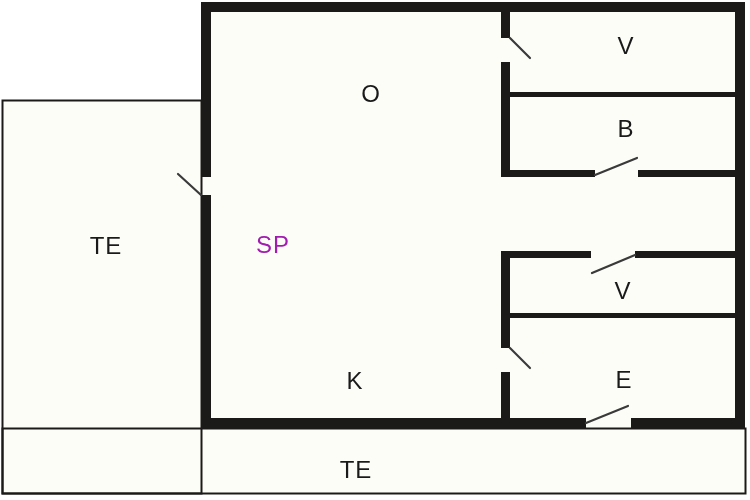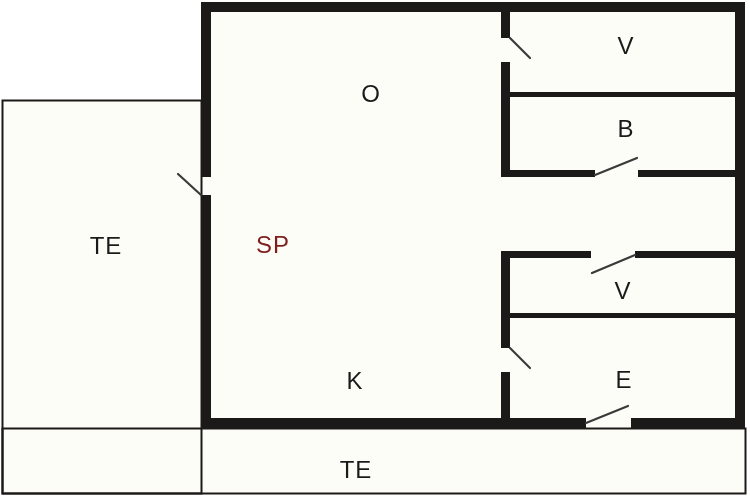--- a/index.html
+++ b/index.html
@@ -80,21 +80,21 @@
         <line x1="595" y1="175" x2="637" y2="158" stroke="#3a3a3a" stroke-width="2.2" stroke-linecap="round"></line>
         <line x1="635" y1="255" x2="592" y2="273" stroke="#3a3a3a" stroke-width="2.2" stroke-linecap="round"></line>
         <line x1="510" y1="348" x2="530" y2="368" stroke="#3a3a3a" stroke-width="2.2" stroke-linecap="round"></line>
         <line x1="586" y1="423" x2="628" y2="406" stroke="#3a3a3a" stroke-width="2.2" stroke-linecap="round"></line>
       </g>
   </svg>
 
   <div id="room-labels">
       <div class="room-label" style="left: 106px; top: 246px; color: rgb(26, 26, 26);">TE</div>
       <div class="room-label" style="left: 371px; top: 94px; color: rgb(26, 26, 26);">O</div>
-      <div class="room-label" style="left: 273px; top: 245px; color: #7f1d1d;">SP</div>
+      <div class="room-label" style="left: 273px; top: 245px; color: #a21caf;">SP</div>
       <div class="room-label" style="left: 355px; top: 381px; color: rgb(26, 26, 26);">K</div>
       <div class="room-label" style="left: 626px; top: 46px; color: rgb(26, 26, 26);">V</div>
       <div class="room-label" style="left: 626px; top: 129px; color: rgb(26, 26, 26);">B</div>
       <div class="room-label" style="left: 623px; top: 291px; color: rgb(26, 26, 26);">V</div>
       <div class="room-label" style="left: 624px; top: 380px; color: rgb(26, 26, 26);">E</div>
       <div class="room-label" style="left: 356px; top: 470px; color: rgb(26, 26, 26);">TE</div>
     </div>
 
 </div>
 

